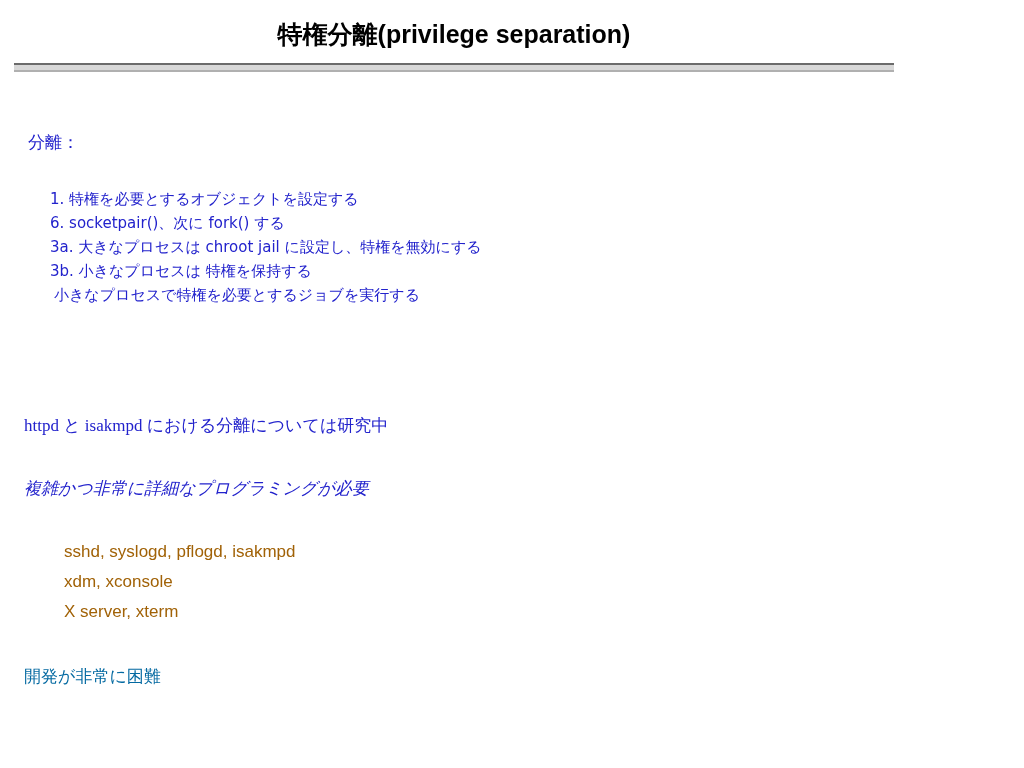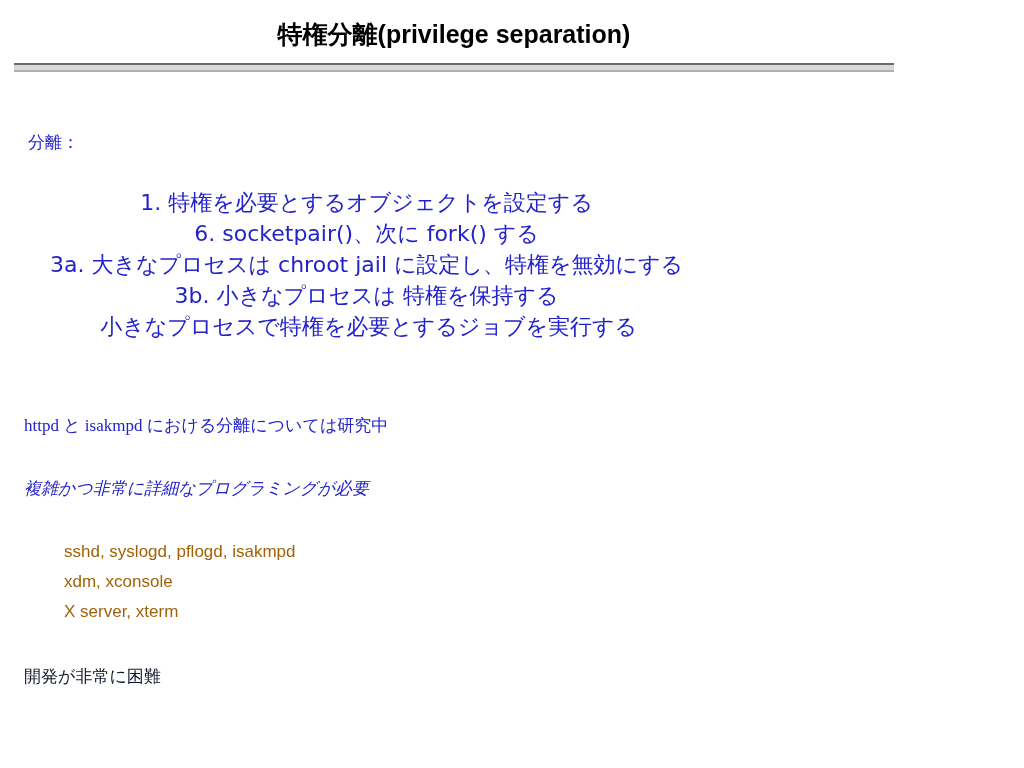--- a/index.html
+++ b/index.html
@@ -54,22 +54,21 @@
     left: 28px;
     top: 62px;
   }
   .numlist {
     position: absolute;
     left: 50px;
     top: 120px;
   }
   .numlist .item {
     margin-bottom: 9px;
-    font-size: 22px;
-    text-align: center;
+    font-size: 15px;
   }
   .numlist .item.cont {
     margin-left: 4px;
   }
   .l-research {
     position: absolute;
     left: 24px;
     top: 345px;
     font-family: Liberation Serif, serif;
   }
@@ -87,21 +86,21 @@
     font-family: "Liberation Sans", sans-serif;
     font-size: 17px;
   }
   .greenblock div {
     margin-bottom: 10px;
   }
   .l-hard {
     position: absolute;
     left: 24px;
     top: 596px;
-    color: #0f172a;
+    color: #0369a1;
   }
 </style>
 </head>
 <body>
 
 <div class="slide">
 
   <div class="title">
     <span class="jp">特権分離</span><span>(privilege separation)</span>
   </div>

